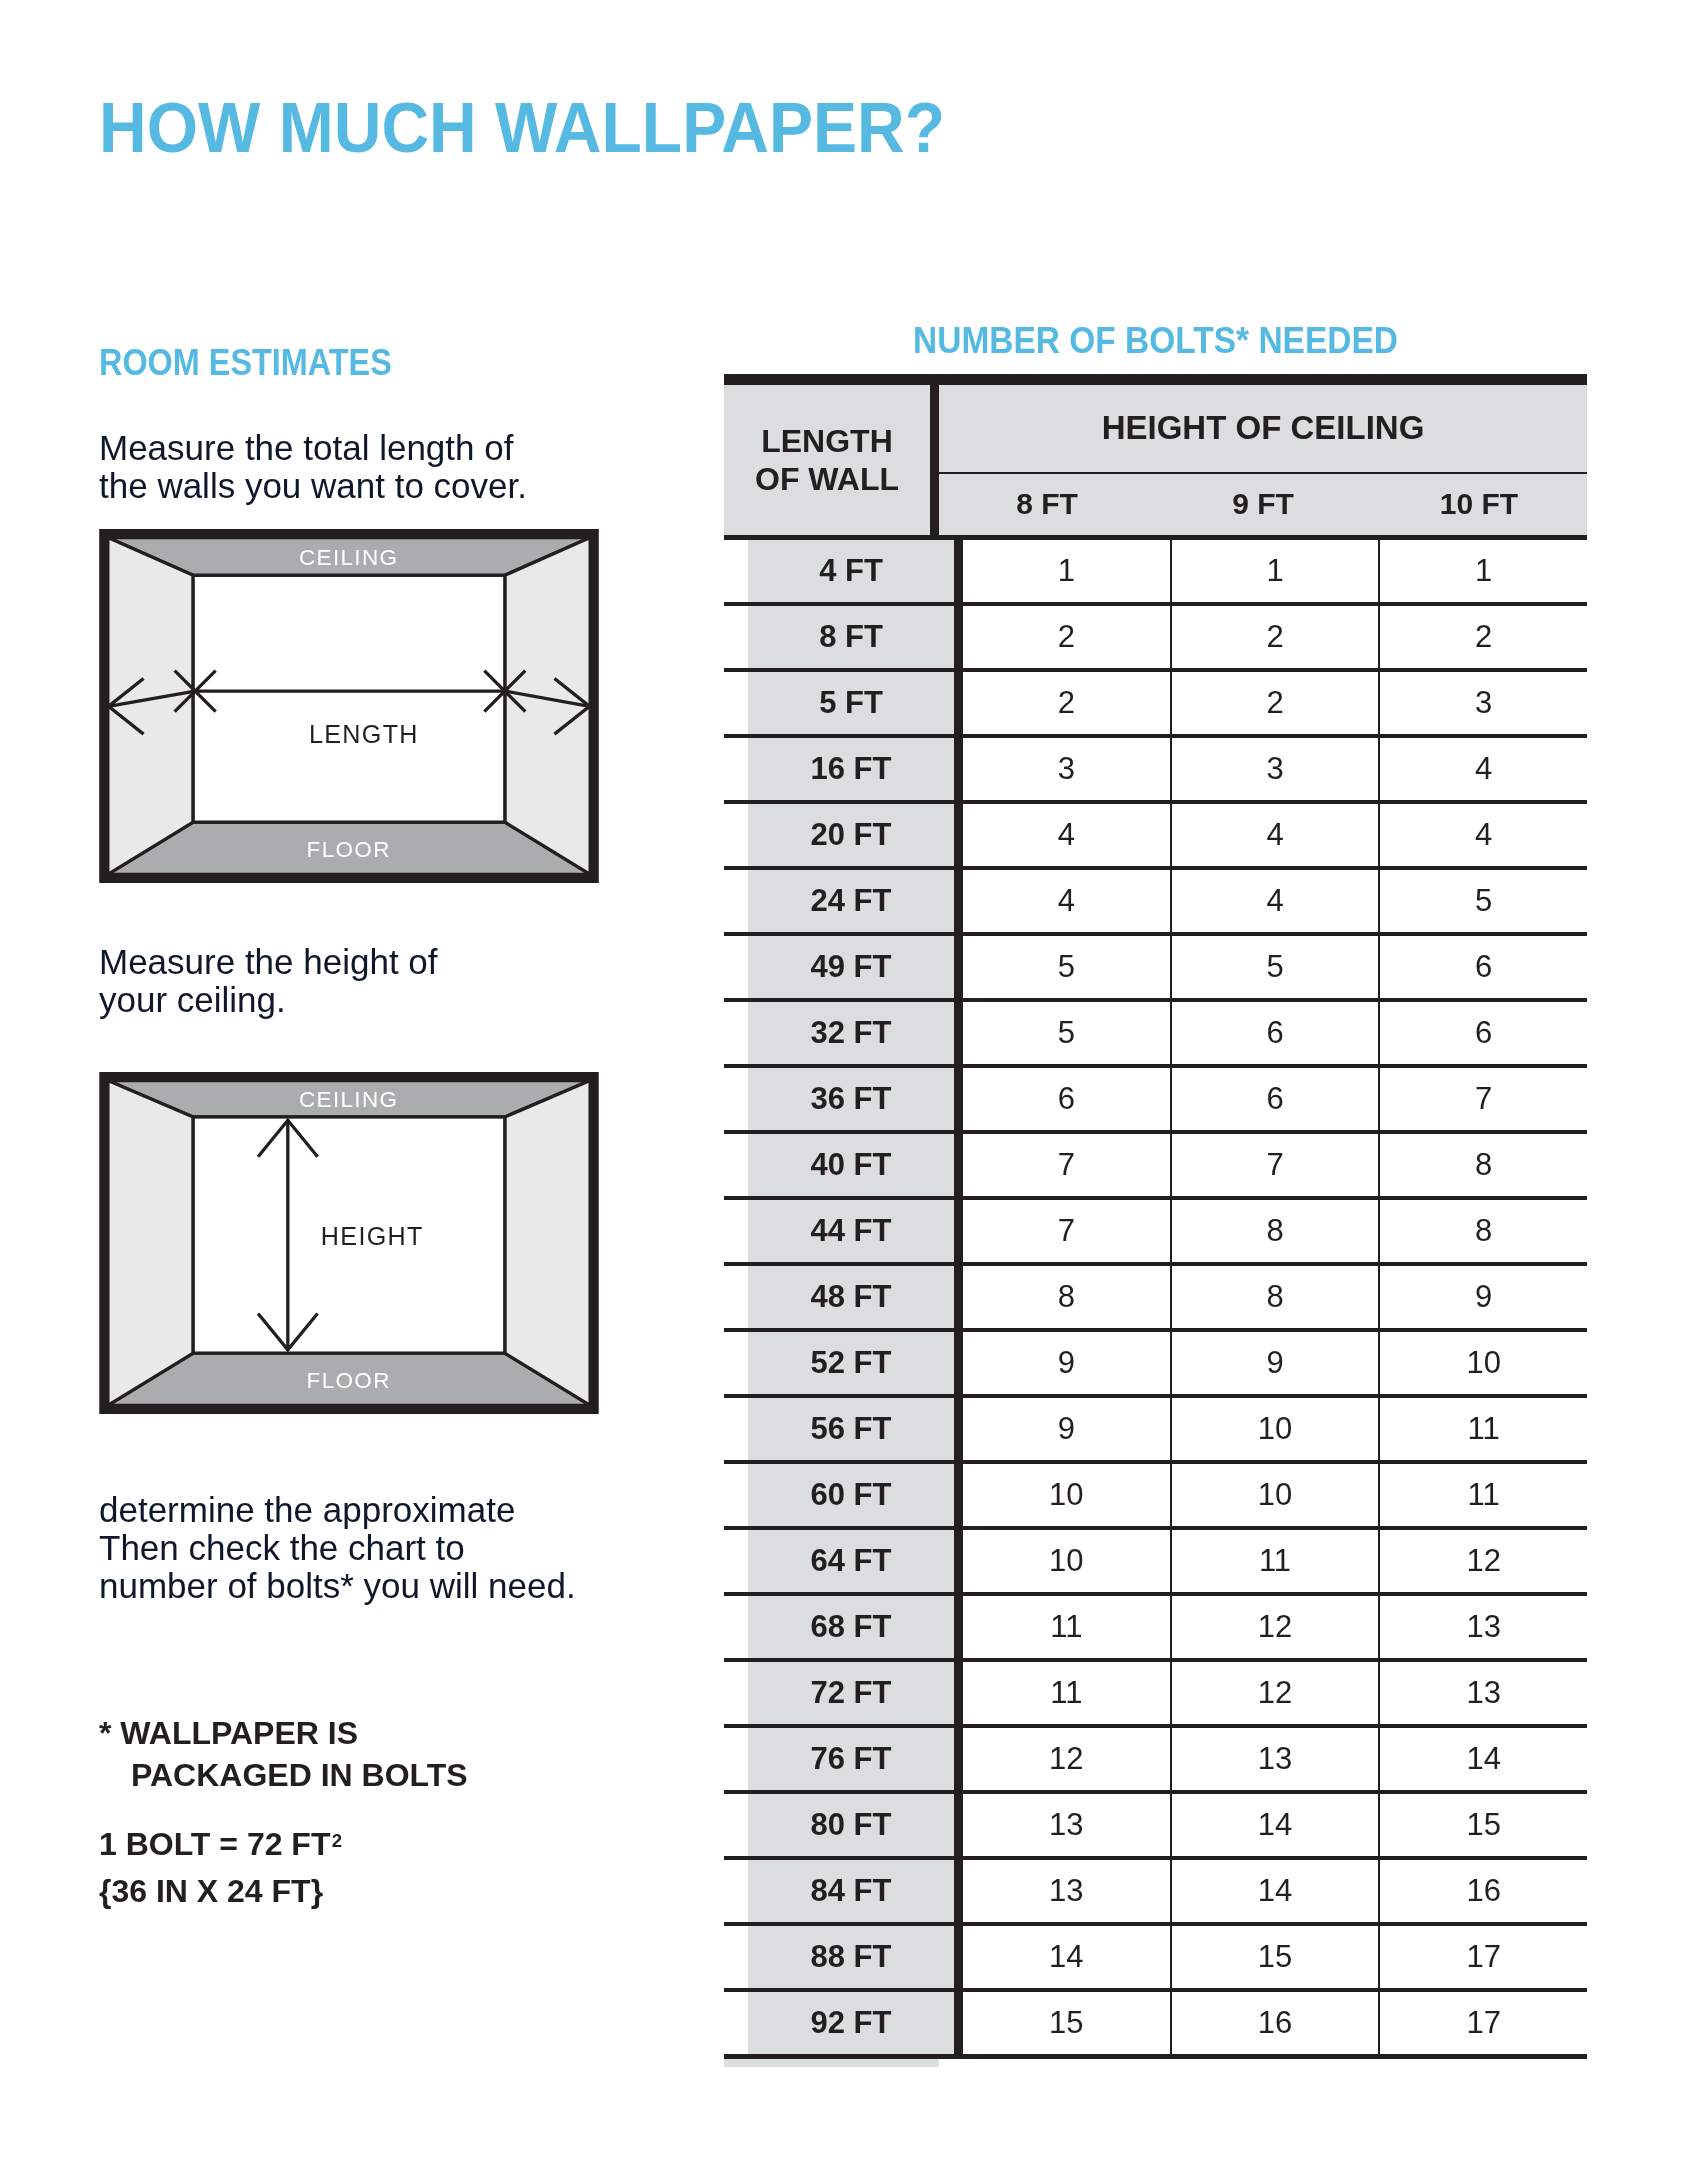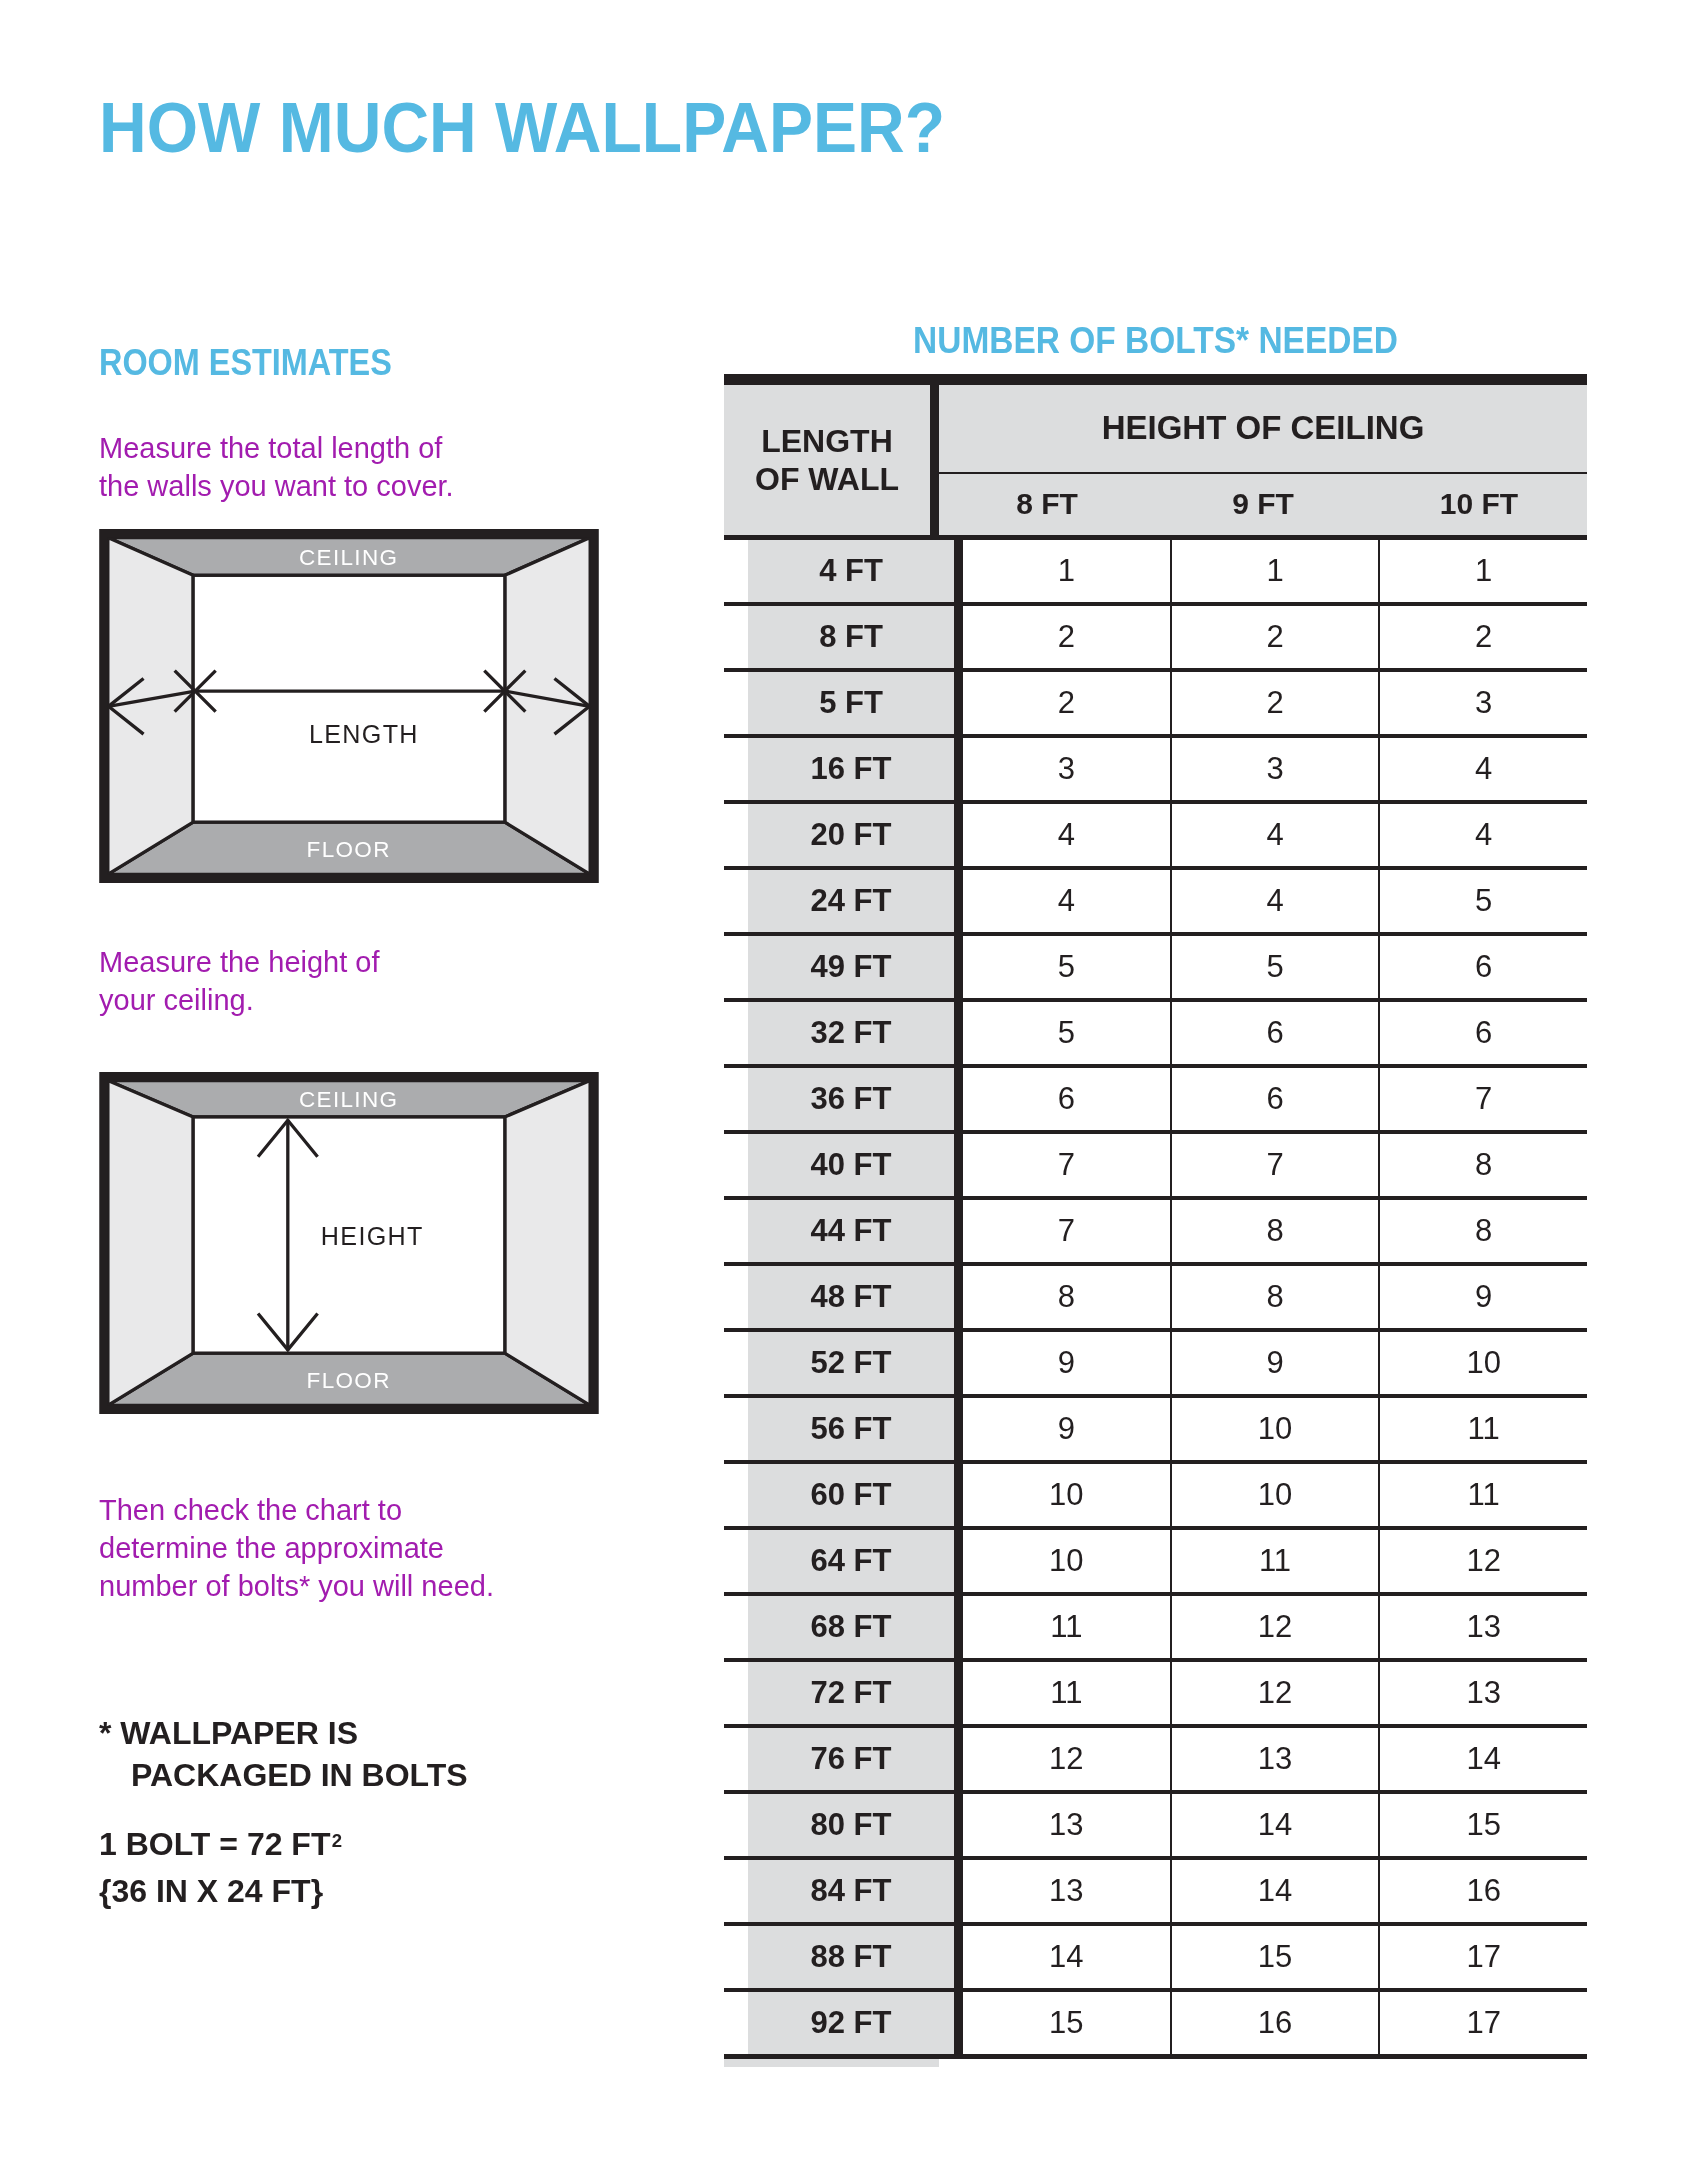--- a/index.html
+++ b/index.html
@@ -8,21 +8,21 @@
     font-family:"Liberation Sans","DejaVu Sans",sans-serif;color:#231f20;overflow:hidden;
   }
   .abs{position:absolute;}
   .title{
     left:99px;top:87px;font-size:71px;font-weight:bold;color:#55b9e2;
     white-space:nowrap;transform:scaleX(.93);transform-origin:left top;letter-spacing:0;
   }
   .sec-head{font-weight:bold;color:#55b9e2;white-space:nowrap;}
   #room-estimates{left:99px;top:342px;font-size:36px;transform:scaleX(.90);transform-origin:left top;}
   #bolts-heading{left:724px;top:320px;width:863px;text-align:center;font-size:36px;transform:scaleX(.93);transform-origin:center top;}
-  .para{left:99px;font-size:29px;line-height:38px;color:#a21caf;}
+  .para{left:99px;font-size:35px;line-height:38px;color:#0f172a;}
   #para1{top:429px;} #para2{top:943px;} #para3{top:1491px;}
   .foot{left:99px;font-weight:bold;font-size:32px;line-height:42px;white-space:nowrap;}
   #foot1{top:1712px;} #foot2{top:1823px;}
   #foot1 .indent{margin-left:32px;}
   .sup{font-size:58%;position:relative;top:-0.45em;margin-left:1.3px;}
   .diagram{left:99px;}
   #diagram1{top:529px;} #diagram2{top:1072px;}
 
   
   .btable{left:724px;top:374px;width:863px;}
@@ -103,22 +103,22 @@
       <path d="M285 72 V421"></path>
       <path d="M240 128 L285 73 L330 128"></path>
       <path d="M240 365 L285 420 L330 365"></path>
     </g>
     <text x="377" y="53" text-anchor="middle" font-size="34" letter-spacing="2" fill="#ffffff">CEILING</text>
     <text x="377" y="478" text-anchor="middle" font-size="34" letter-spacing="2" fill="#ffffff">FLOOR</text>
     <text x="335" y="262" text-anchor="start" font-size="38" letter-spacing="2" fill="#231f20">HEIGHT</text>
   </svg>
 
   <div class="abs para" id="para3">
+    <div>determine the approximate</div>
     <div>Then check the chart to</div>
-    <div>determine the approximate</div>
     <div>number of bolts* you will need.</div>
   </div>
 
   <div class="abs foot" id="foot1">
     <div>* WALLPAPER IS</div>
     <div class="indent">PACKAGED IN BOLTS</div>
   </div>
 
   <div class="abs foot" id="foot2">
     <div><span>1 BOLT = 72 FT</span><span class="sup">2</span></div>

